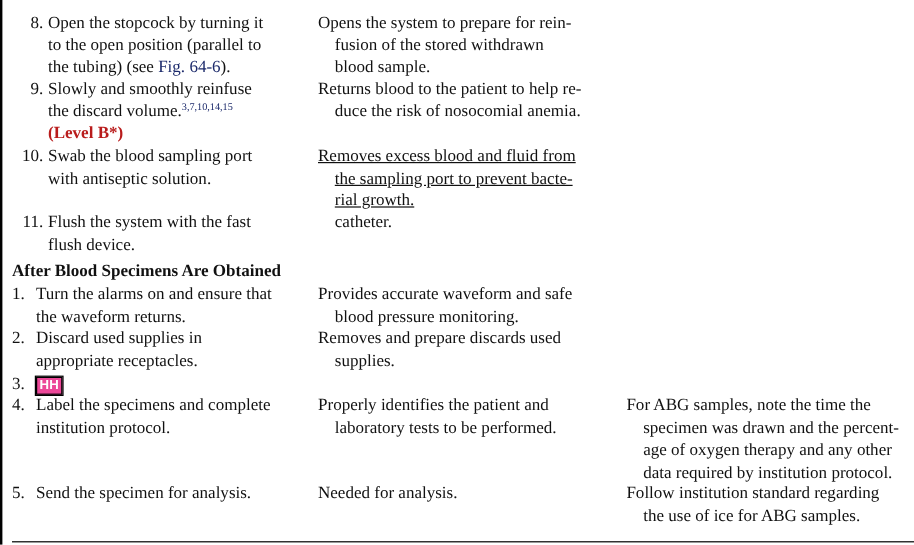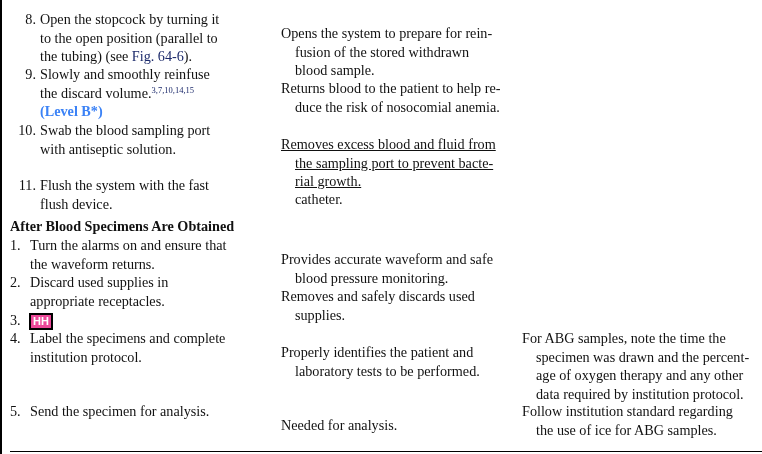--- a/index.html
+++ b/index.html
@@ -5,27 +5,27 @@
     html, body { margin: 0; padding: 0; background: #ffffff; }
     body {
       width: 762px; height: 454px; position: relative; overflow: hidden;
       font-family: "Liberation Serif", "DejaVu Serif", serif;
       font-size: 14.2px; color: #111111; line-height: 18.5px;
     }
     .left-bar { position: absolute; left: 0; top: 0; width: 2px; height: 454px; background: #000; }
     .bottom-rule { position: absolute; left: 10px; right: 0; top: 451px; height: 1px; background: #000; }
     .cell { position: absolute; }
     .c1 { left: 10px; width: 250px; }
-    .c2 { left: 281px; width: 250px; margin-top: 14px; }
+    .c2 { left: 265px; width: 250px; }
     .c3 { left: 522px; width: 240px; }
     .num { position: absolute; left: 0; width: 26px; text-align: right; }
     .step { padding-left: 30px; }
     .hang { padding-left: 14px; text-indent: -14px; }
     .link { color: #1c2a6b; }
-    .level { color: #3b82f6; font-weight: bold; }
+    .level { color: #b91c1c; font-weight: bold; }
     sup { font-size: 8.5px; line-height: 0; vertical-align: 5px; color: #1c2a6b; }
     .section { font-weight: bold; }
     .hh { display: inline-block; background: #ec4899; color: #fff; font-family: "Liberation Sans", sans-serif;
           font-weight: bold; font-size: 11px; line-height: 13px; padding: 0 2px; border: 1px solid #000; outline: 1px solid #000; vertical-align: 0px; }
   </style>
 </head>
 <body>
 
 <div class="left-bar"></div>
 
@@ -95,21 +95,21 @@
 </div>
 
 <div class="cell c1" style="top:273px;">
   <span class="num" style="width:8px;">2.</span>
   <div style="padding-left:20px">
     <div>Discard used supplies in</div>
     <div>appropriate receptacles.</div>
   </div>
 </div>
 <div class="cell c2" style="top:273px;">
-  <div>Removes and safely discards used</div>
+  <div>Removes and prepare discards used</div>
   <div style="padding-left:14px">supplies.</div>
 </div>
 
 <div class="cell c1" style="top:311px;">
   <span class="num" style="width:8px;">3.</span>
   <div style="padding-left:20px">
     <span class="hh">HH</span>
   </div>
 </div>
 

